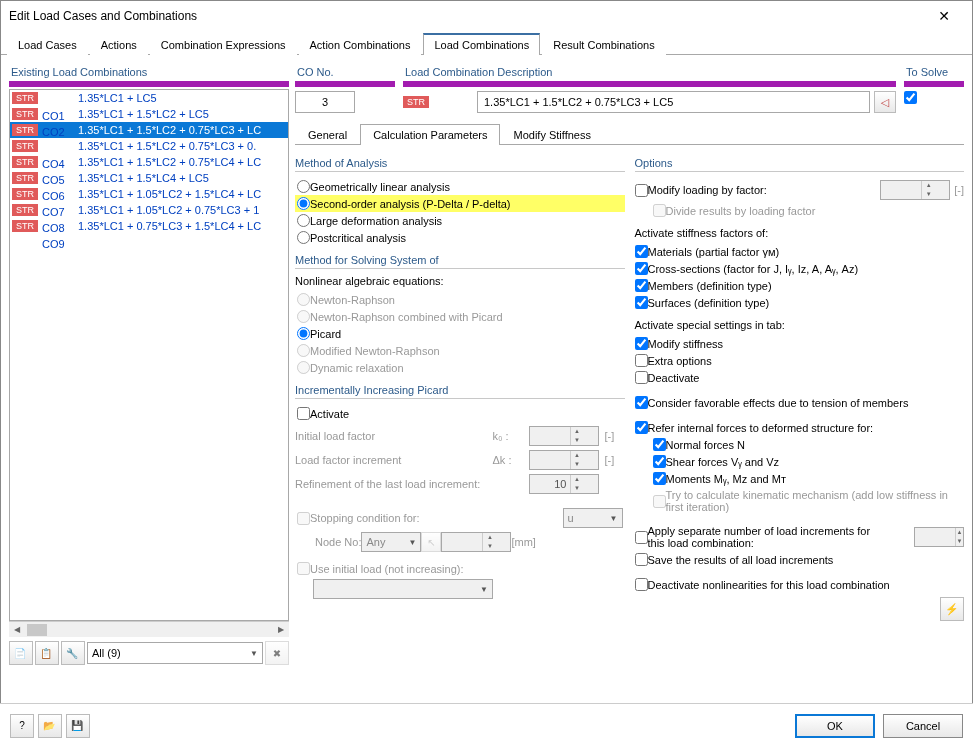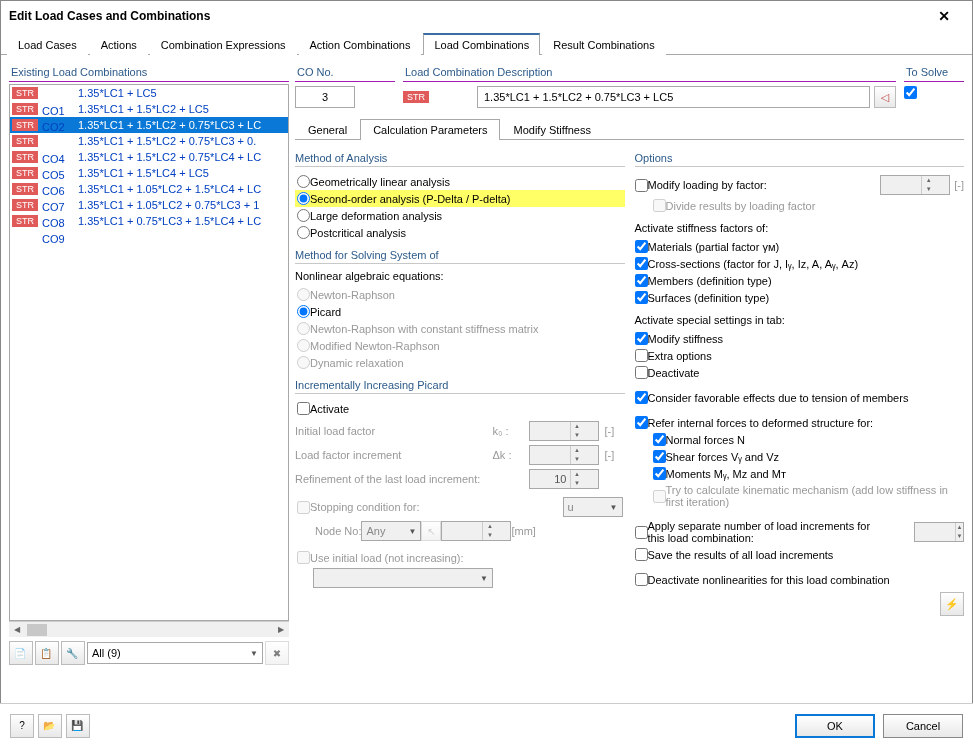--- a/index.html
+++ b/index.html
@@ -1,29 +1,29 @@
 <!DOCTYPE html>
 <html><head>
 <meta charset="utf-8">
 <style>
 * { box-sizing: border-box; margin: 0; padding: 0; font-family: "Segoe UI", Tahoma, sans-serif; font-size: 11px; }
 body { background: #fff; width: 973px; height: 747px; overflow: hidden; border: 1px solid #888; }
-.titlebar { height: 30px; display: flex; align-items: center; padding: 6px 8px; justify-content: space-between; font-weight: bold; }
+.titlebar { height: 30px; display: flex; align-items: center; padding: 6px 8px; justify-content: space-between; }
 .titlebar .title { font-size: 12px; }
 .close-btn { width: 40px; height: 30px; display: flex; align-items: center; justify-content: center; cursor: pointer; font-size: 14px; }
 
 .tabstrip { display: flex; border-bottom: 1px solid #a8a8a8; padding: 0 6px; gap: 2px; height: 24px; align-items: flex-end; }
 .tab { padding: 4px 10px; border: 1px solid transparent; border-bottom: none; cursor: pointer; position: relative; top: 1px; background: #fff; }
 .tab.active { border-color: #a8a8a8; border-top: 2px solid #3b6fa3; background: #fff; }
 
 .content { display: flex; padding: 8px; gap: 6px; height: 618px; }
 .leftcol { width: 280px; display: flex; flex-direction: column; }
 .rightcol { flex: 1; display: flex; flex-direction: column; gap: 6px; }
 
-.panel-title { color: #2c5a8a; padding: 3px 2px; border-bottom: 1px solid #a21caf; font-size: 11px; }
+.panel-title { color: #2c5a8a; padding: 3px 2px; border-bottom: 6px solid #a21caf; font-size: 11px; }
 
 .listbox { flex: 1; border: 1px solid #a8a8a8; overflow: auto; background: #fff; margin-top: 2px; }
 .lc-row { display: flex; height: 16px; align-items: center; cursor: pointer; }
 .lc-row .badge { background: #e05a5a; color: #fff; font-size: 9px; width: 26px; text-align: center; margin: 0 4px 0 2px; height: 12px; line-height: 12px; }
 .lc-row .id { color: #0040c0; width: 36px; margin-top: 36px; }
 .lc-row .desc { color: #0040c0; white-space: nowrap; }
 .lc-row.selected { background: #0a78d6; }
 .lc-row.selected .id, .lc-row.selected .desc { color: #fff; }
 
 .scrollbar-h { height: 16px; border-top: 1px solid #ccc; display: flex; align-items: center; background: #f0f0f0; }
@@ -223,27 +223,27 @@
             </div>
         </div>
 
         <div class="group">
           <div class="group-title">Method for Solving System of</div>
           <div class="subheader">Nonlinear algebraic equations:</div>
           <div class="radio-row disabled">
               <input type="radio" name="s" disabled="" style="">
               <label>Newton-Raphson</label>
             </div>
+          <div class="radio-row disabled">
+              <input type="radio" name="s" disabled="" style="">
+              <label>Newton-Raphson combined with Picard</label>
+            </div>
           <div class="radio-row">
               <input type="radio" name="s" checked="" style="">
               <label>Picard</label>
-            </div>
-          <div class="radio-row disabled">
-              <input type="radio" name="s" disabled="" style="">
-              <label>Newton-Raphson with constant stiffness matrix</label>
             </div>
           <div class="radio-row disabled">
               <input type="radio" name="s" disabled="" style="">
               <label>Modified Newton-Raphson</label>
             </div>
           <div class="radio-row disabled">
               <input type="radio" name="s" disabled="" style="">
               <label>Dynamic relaxation</label>
             </div>
         </div>
@@ -279,21 +279,21 @@
               <span></span>
               <div class="spin-input disabled">
                 <input disabled="" value="10" style="">
                 <div class="spins">
                   <div>▲</div>
                   <div>▼</div>
                 </div>
               </div>
               <span></span>
           </div>
-          <div class="check-row disabled" style="margin-top:6px">
+          <div class="check-row disabled" style="margin-top:12px">
             <input type="checkbox" disabled="" style="">
               <label>Stopping condition for:</label>
             <div class="small-combo" style="margin-left:auto">
                 <span>u</span>
                 <span class="combo-arrow">▼</span>
               </div>
           </div>
           <div class="check-row disabled indent">
             <label>Node No:</label>
             <div class="small-combo">

